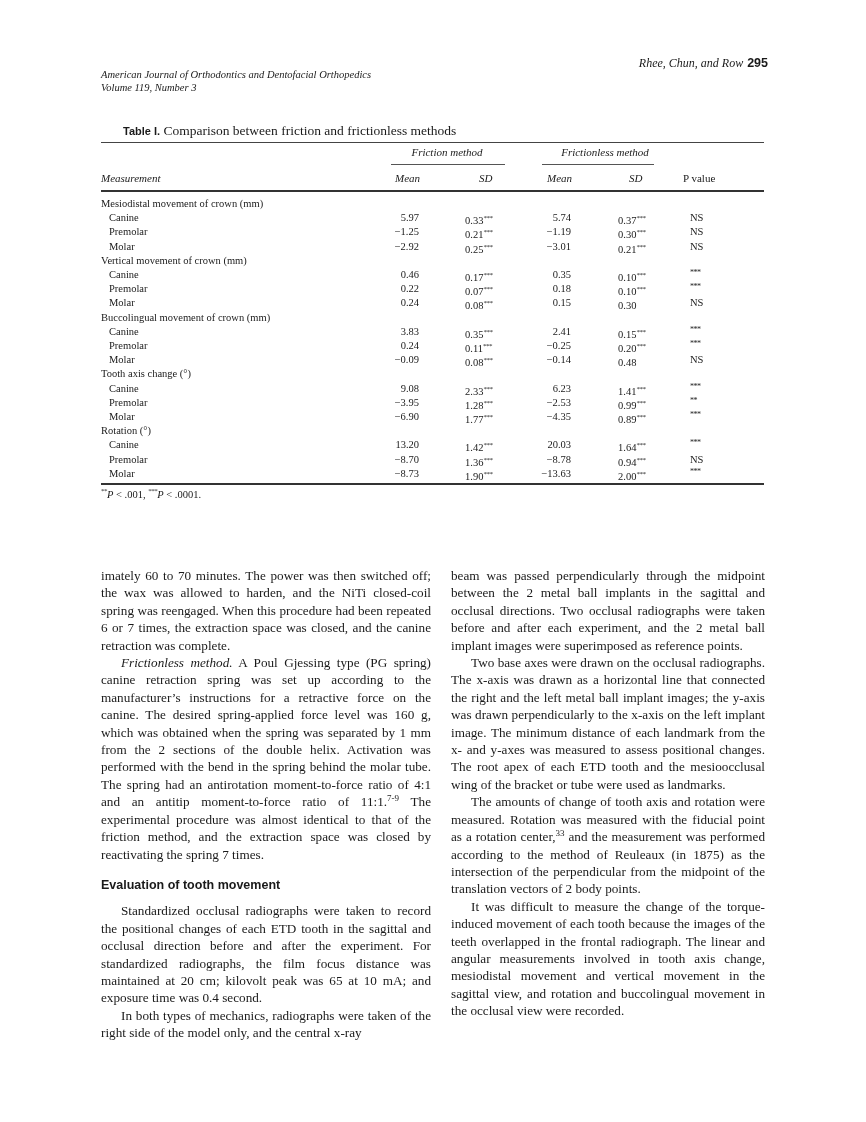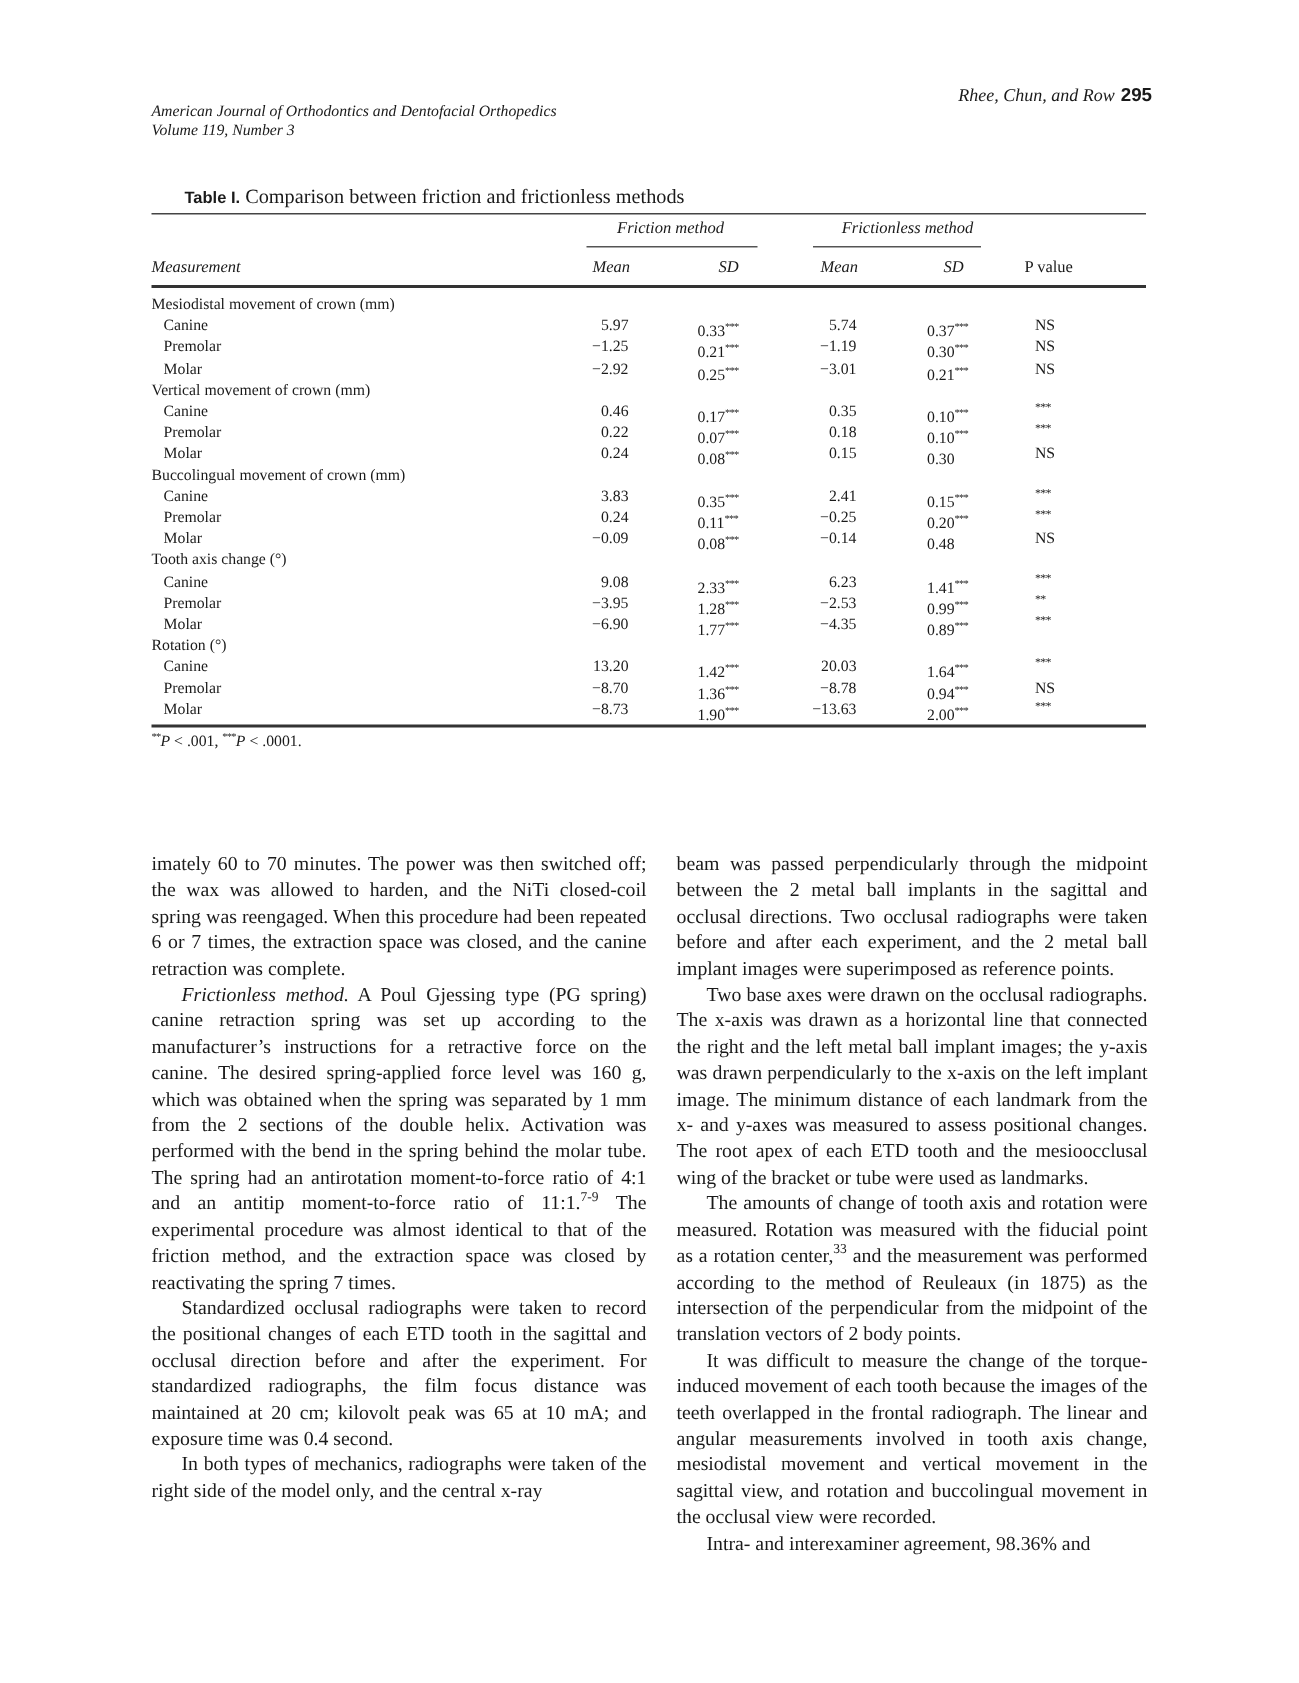--- a/index.html
+++ b/index.html
@@ -223,23 +223,23 @@
   <div class="rule-bot"></div>
 </div>
 
 <div class="footnote">
   <sup>**</sup><i>P</i><span> &lt; .001, </span><sup>***</sup><i>P</i><span> &lt; .0001.</span>
 </div>
 
 <div class="col col-left">
   <p>imately 60 to 70 minutes. The power was then switched off; the wax was allowed to harden, and the NiTi closed-coil spring was reengaged. When this procedure had been repeated 6 or 7 times, the extraction space was closed, and the canine retraction was complete.</p>
   <p class="ind"><i>Frictionless method.</i><span> A Poul Gjessing type (PG spring) canine retraction spring was set up according to the manufacturer’s instructions for a retractive force on the canine. The desired spring-applied force level was 160 g, which was obtained when the spring was separated by 1 mm from the 2 sections of the double helix. Activation was performed with the bend in the spring behind the molar tube. The spring had an antirotation moment-to-force ratio of 4:1 and an antitip moment-to-force ratio of 11:1.</span><sup>7-9</sup><span> The experimental procedure was almost identical to that of the friction method, and the extraction space was closed by reactivating the spring 7 times.</span></p>
+  <div class="sec">Evaluation of tooth movement</div>
   <p class="ind">Standardized occlusal radiographs were taken to record the positional changes of each ETD tooth in the sagittal and occlusal direction before and after the experiment. For standardized radiographs, the film focus distance was maintained at 20 cm; kilovolt peak was 65 at 10 mA; and exposure time was 0.4 second.</p>
   <p class="ind">In both types of mechanics, radiographs were taken of the right side of the model only, and the central x-ray</p>
 </div>
 
 <div class="col col-right">
   <p>beam was passed perpendicularly through the midpoint between the 2 metal ball implants in the sagittal and occlusal directions. Two occlusal radiographs were taken before and after each experiment, and the 2 metal ball implant images were superimposed as reference points.</p>
   <p class="ind">Two base axes were drawn on the occlusal radiographs. The x-axis was drawn as a horizontal line that connected the right and the left metal ball implant images; the y-axis was drawn perpendicularly to the x-axis on the left implant image. The minimum distance of each landmark from the x- and y-axes was measured to assess positional changes. The root apex of each ETD tooth and the mesioocclusal wing of the bracket or tube were used as landmarks.</p>
   <p class="ind"><span>The amounts of change of tooth axis and rotation were measured. Rotation was measured with the fiducial point as a rotation center,</span><sup>33</sup><span> and the measurement was performed according to the method of Reuleaux (in 1875) as the intersection of the perpendicular from the midpoint of the translation vectors of 2 body points.</span></p>
   <p class="ind">It was difficult to measure the change of the torque-induced movement of each tooth because the images of the teeth overlapped in the frontal radiograph. The linear and angular measurements involved in tooth axis change, mesiodistal movement and vertical movement in the sagittal view, and rotation and buccolingual movement in the occlusal view were recorded.</p>
-  <p class="ind">Intra- and interexaminer agreement, 98.36% and</p>
 </div>
 
 </body></html>

